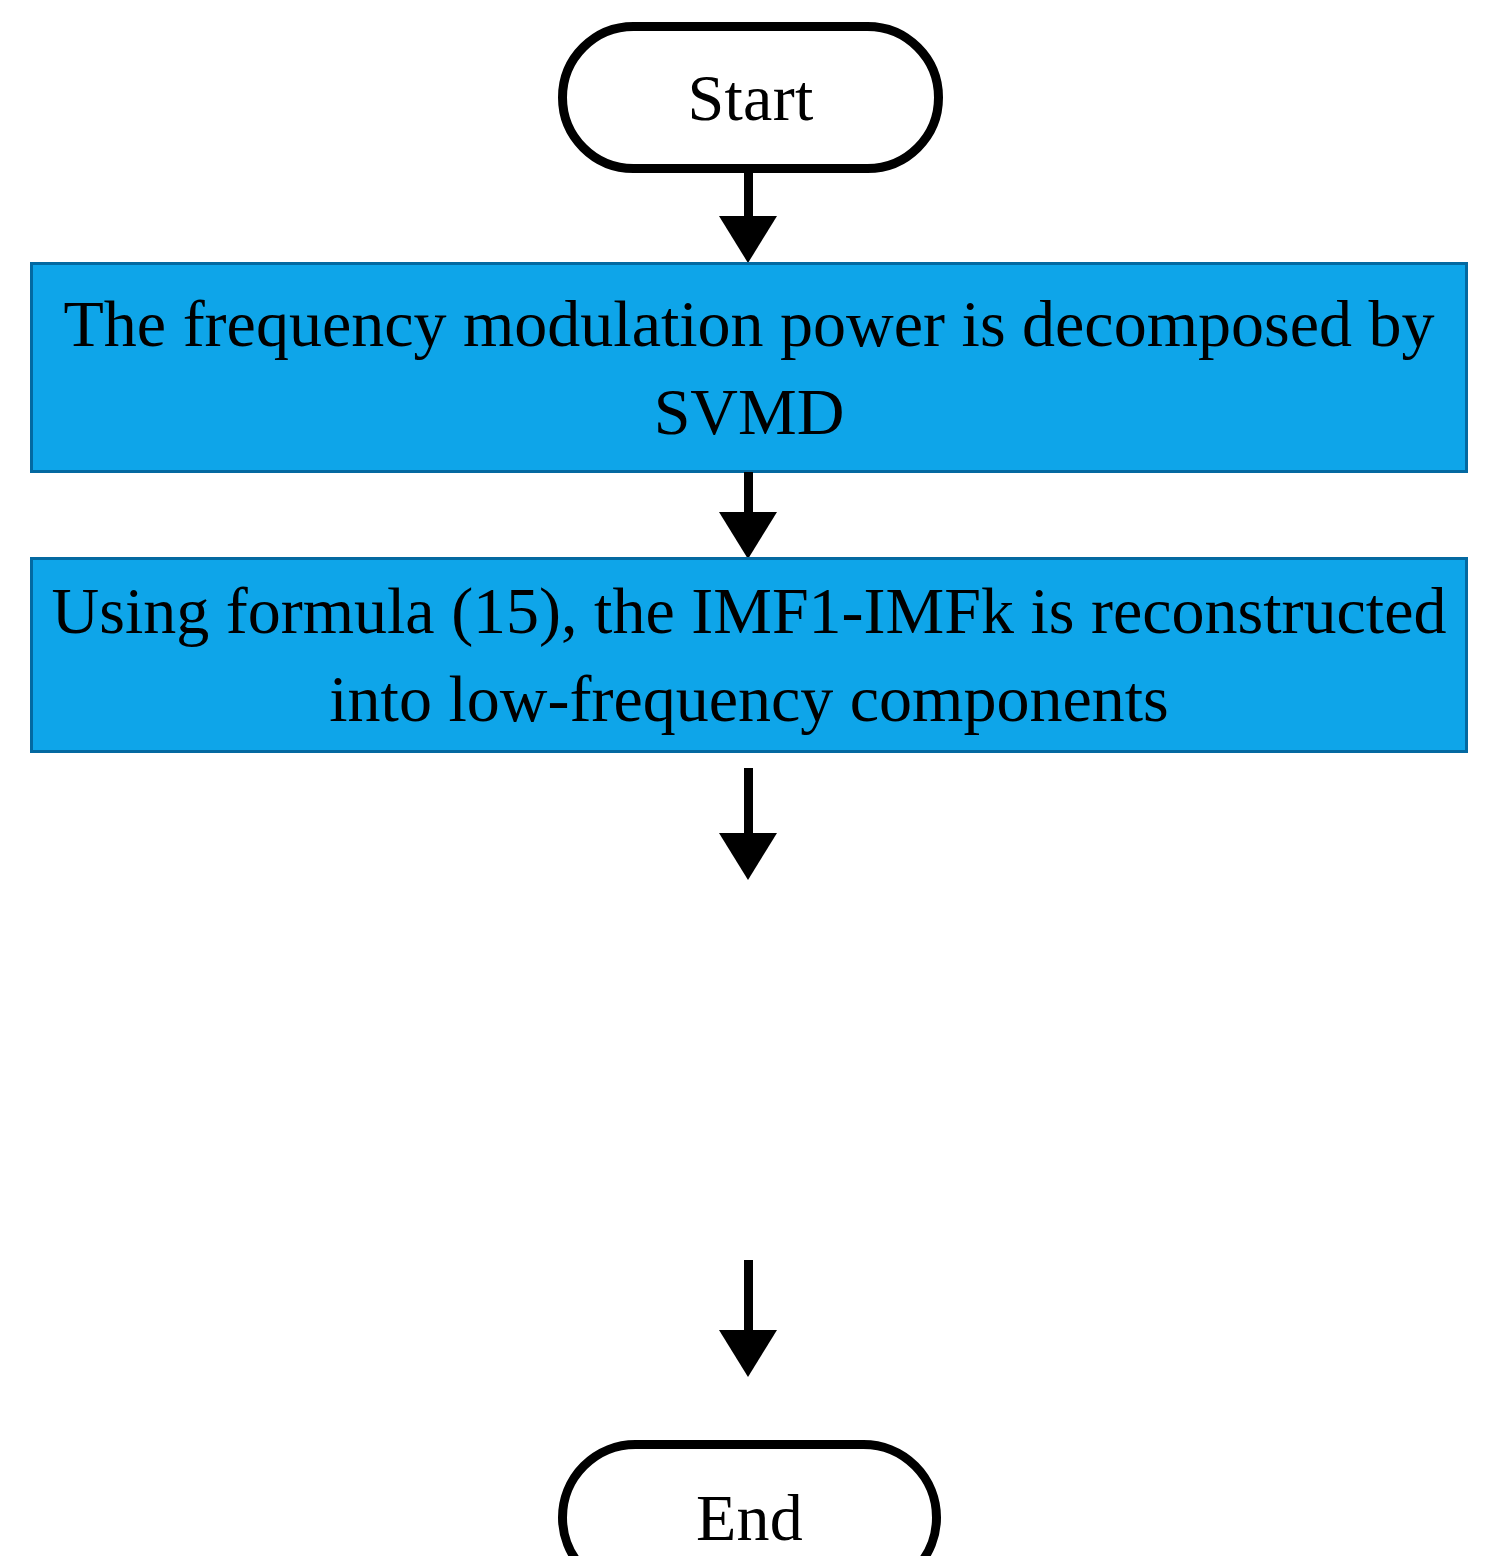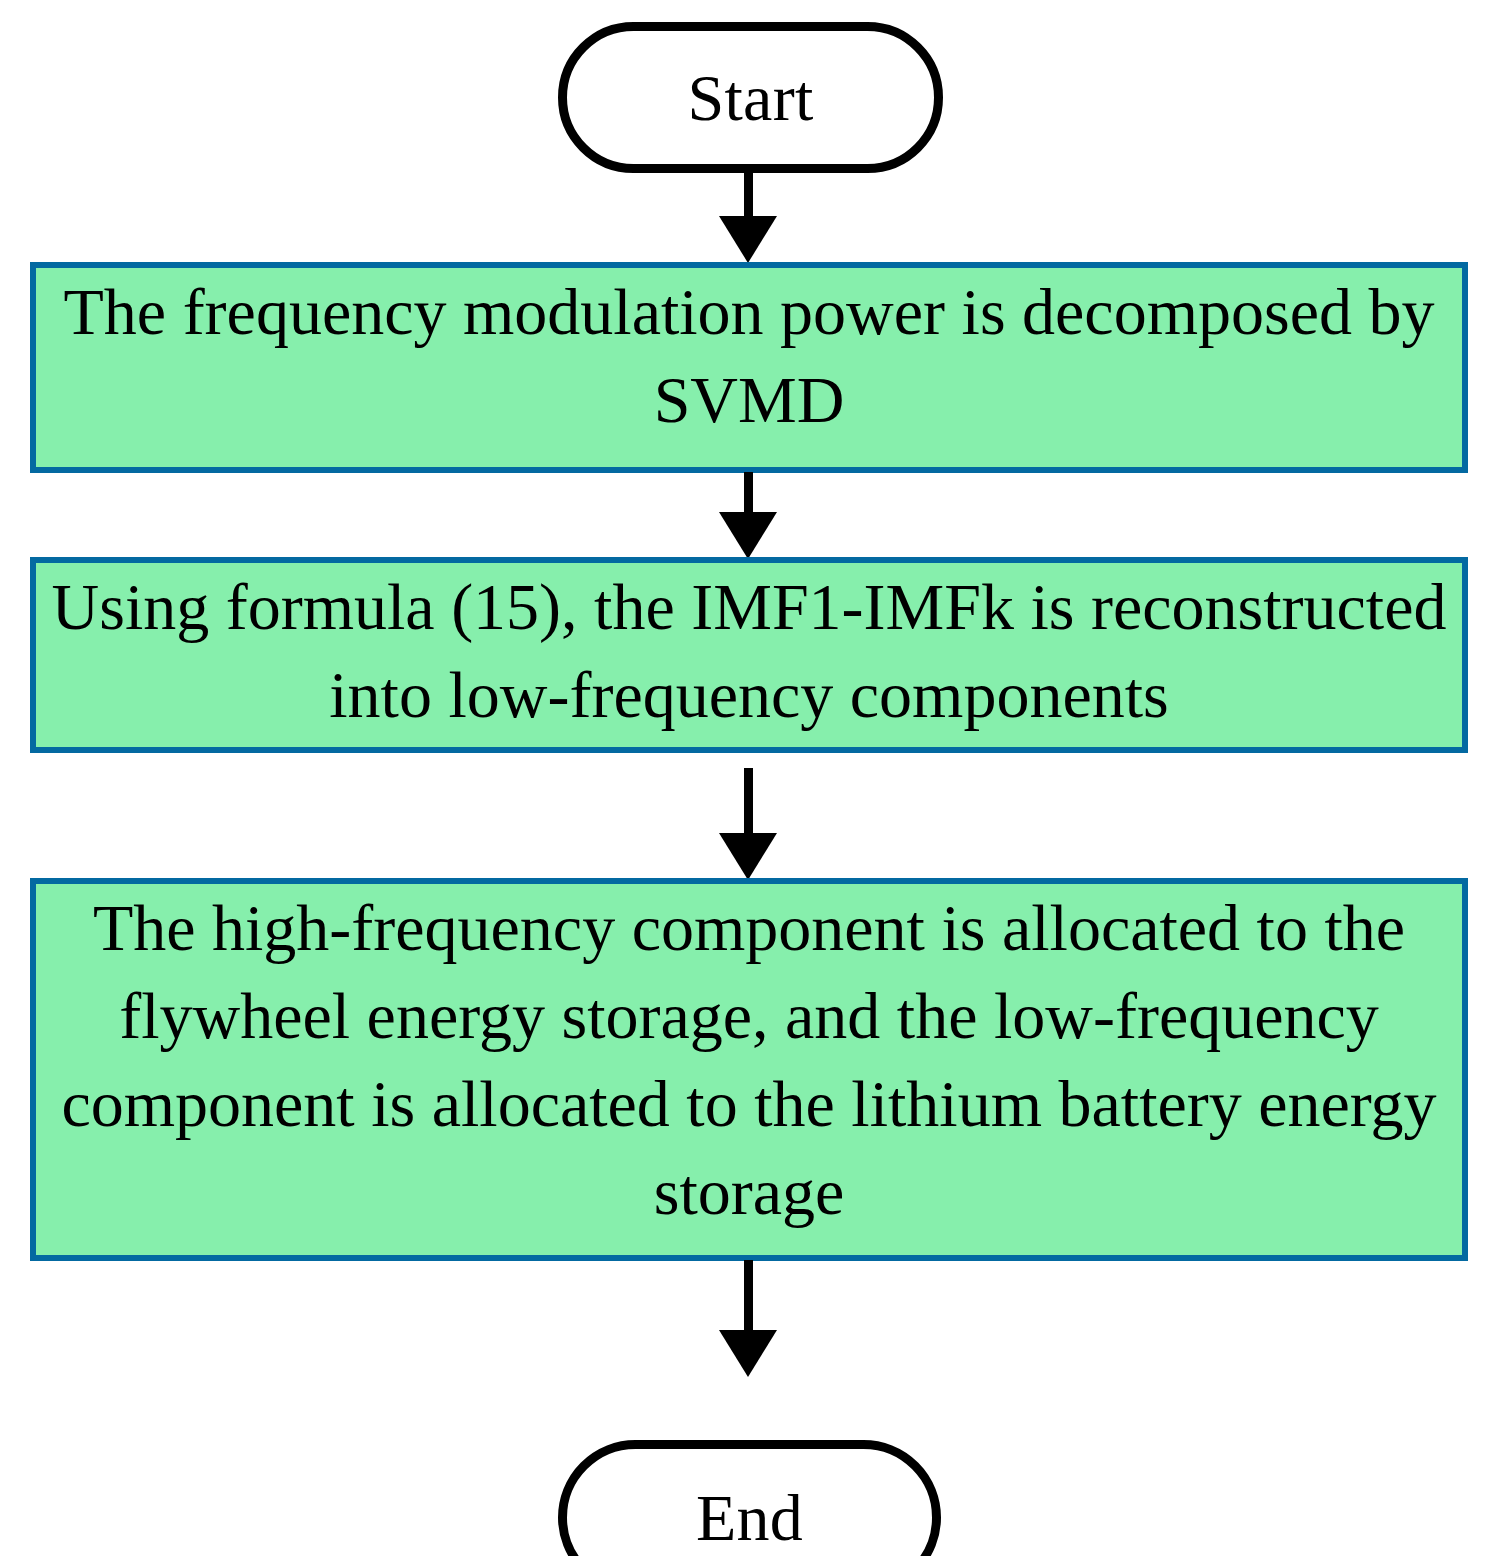--- a/index.html
+++ b/index.html
@@ -32,24 +32,24 @@
     font-size: 66px;
     line-height: 1.0;
     letter-spacing: 0.3px;
     white-space: nowrap;
   }
 
   
   .process {
     position: absolute;
     box-sizing: border-box;
-    border: 6px solid #0369a1;
-    background: #86efac;
+    border: 3px solid #0369a1;
+    background: #0ea5e9;
     display: flex;
-    align-items: flex-start;
+    align-items: center;
     justify-content: center;
     padding: 0 10px;
   }
   .process .node-text {
     font-size: 66px;
     line-height: 88px;
     text-align: center;
     width: 100%;
   }
 
@@ -100,23 +100,20 @@
 
   <div class="process" style="left:30px; top:557px; width:1438px; height:196px;">
     <span class="node-text">Using formula (15), the IMF1-IMFk is reconstructed into low-frequency components</span>
   </div>
 
   <div class="arrow" style="left:719px; top:768px; height:112px;">
     <div class="shaft" style="height:65px;"></div>
     <div class="head"></div>
   </div>
 
-  <div class="process" style="left:30px; top:878px; width:1438px; height:383px;">
-    <span class="node-text">The high-frequency component is allocated to the flywheel energy storage, and the low-frequency component is allocated to the lithium battery energy storage</span>
-  </div>
 
   <div class="arrow" style="left:719px; top:1260px; height:117px;">
     <div class="shaft" style="height:70px;"></div>
     <div class="head"></div>
   </div>
 
   <div class="terminator" style="left:558px; top:1440px; width:383px; height:155px;">
     <span class="node-text">End</span>
   </div>
 

